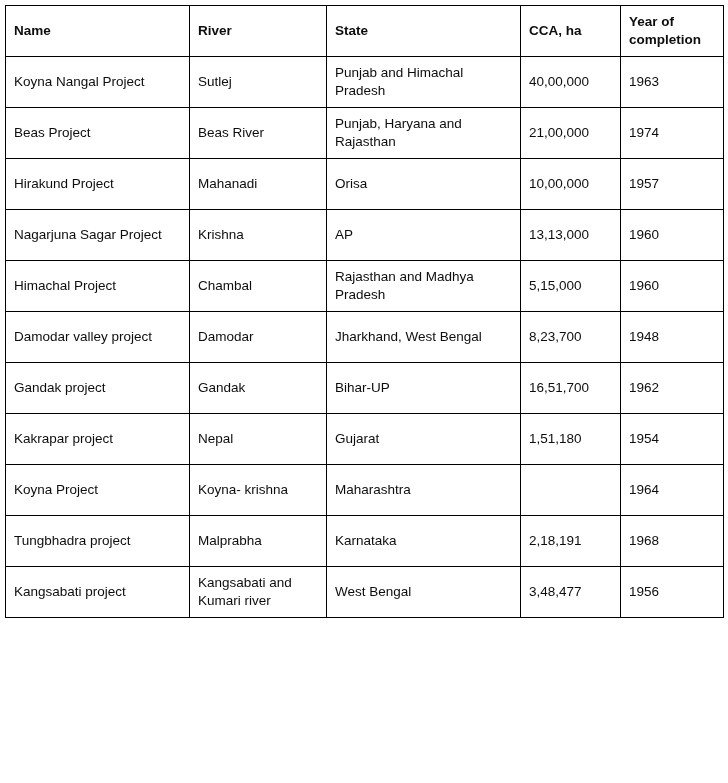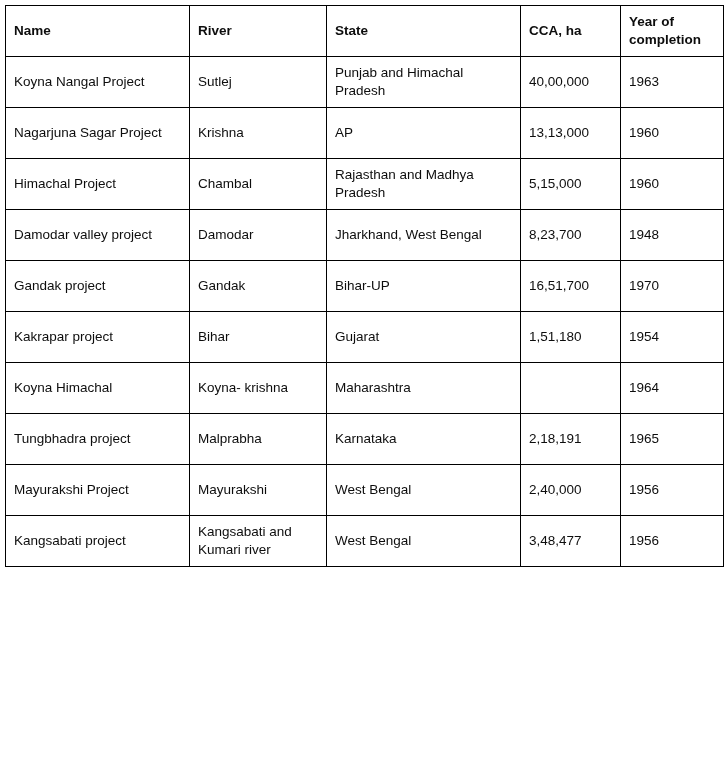--- a/index.html
+++ b/index.html
@@ -77,20 +77,34 @@
     </thead>
     <tbody id="table-body">
         <tr>
           <td>Koyna Nangal Project</td>
           <td>Sutlej</td>
           <td>Punjab and Himachal Pradesh</td>
           <td>40,00,000</td>
           <td>1963</td>
         </tr>
         <tr>
+          <td>Beas Project</td>
+          <td>Beas River</td>
+          <td>Punjab, Haryana and Rajasthan</td>
+          <td>21,00,000</td>
+          <td>1974</td>
+        </tr>
+        <tr>
+          <td>Hirakund Project</td>
+          <td>Mahanadi</td>
+          <td>Orisa</td>
+          <td>10,00,000</td>
+          <td>1957</td>
+        </tr>
+        <tr>
           <td>Nagarjuna Sagar Project</td>
           <td>Krishna</td>
           <td>AP</td>
           <td>13,13,000</td>
           <td>1960</td>
         </tr>
         <tr>
           <td>Himachal Project</td>
           <td>Chambal</td>
           <td>Rajasthan and Madhya Pradesh</td>
@@ -102,49 +116,42 @@
           <td>Damodar</td>
           <td>Jharkhand, West Bengal</td>
           <td>8,23,700</td>
           <td>1948</td>
         </tr>
         <tr>
           <td>Gandak project</td>
           <td>Gandak</td>
           <td>Bihar-UP</td>
           <td>16,51,700</td>
-          <td>1970</td>
+          <td>1962</td>
         </tr>
         <tr>
           <td>Kakrapar project</td>
-          <td>Bihar</td>
+          <td>Nepal</td>
           <td>Gujarat</td>
           <td>1,51,180</td>
           <td>1954</td>
         </tr>
         <tr>
-          <td>Koyna Himachal</td>
+          <td>Koyna Project</td>
           <td>Koyna- krishna</td>
           <td>Maharashtra</td>
           <td class="cell-empty"></td>
           <td>1964</td>
         </tr>
         <tr>
           <td>Tungbhadra project</td>
           <td>Malprabha</td>
           <td>Karnataka</td>
           <td>2,18,191</td>
-          <td>1965</td>
-        </tr>
-        <tr>
-          <td>Mayurakshi Project</td>
-          <td>Mayurakshi</td>
-          <td>West Bengal</td>
-          <td>2,40,000</td>
-          <td>1956</td>
+          <td>1968</td>
         </tr>
         <tr>
           <td>Kangsabati project</td>
           <td>Kangsabati and Kumari river</td>
           <td>West Bengal</td>
           <td>3,48,477</td>
           <td>1956</td>
         </tr>
       </tbody>
   </table>

